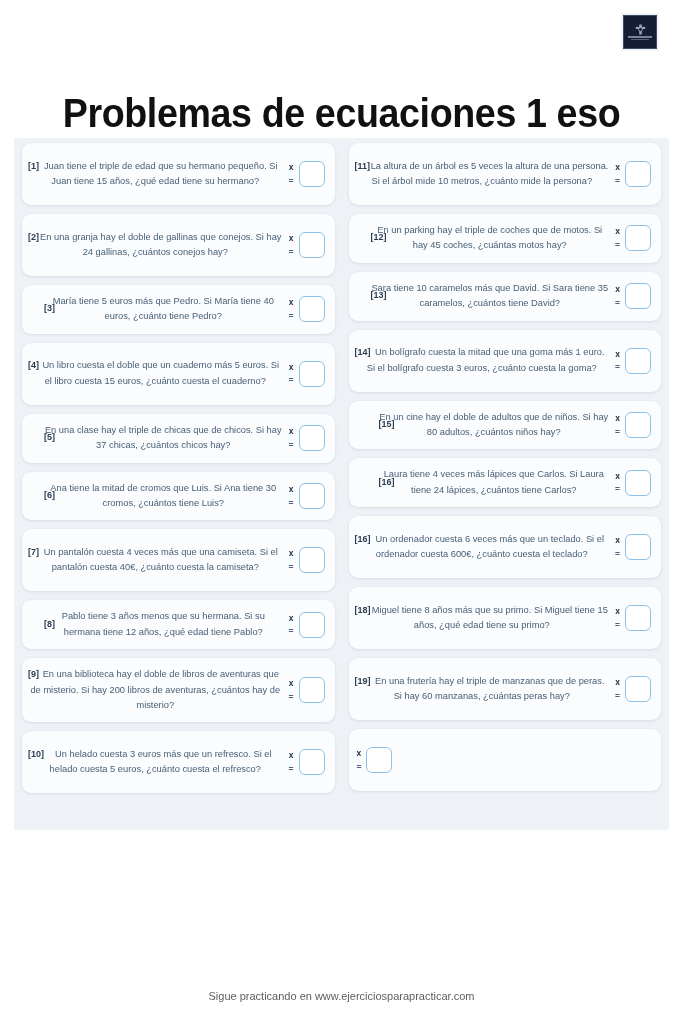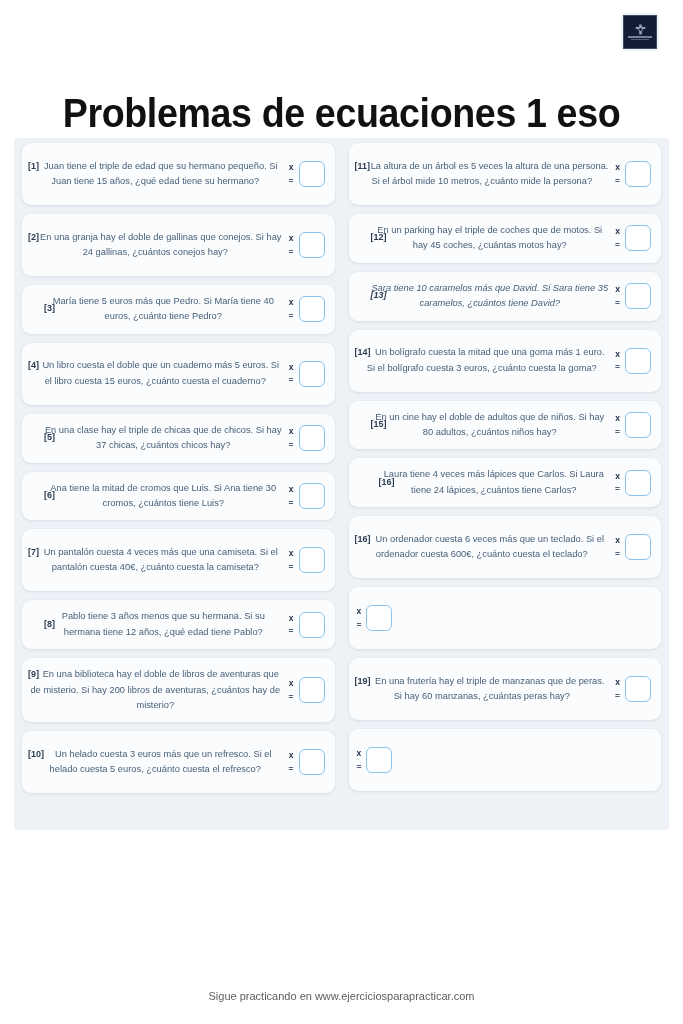--- a/index.html
+++ b/index.html
@@ -364,21 +364,21 @@
           </div>
           <div class="answer">
             <div class="answer-sym">
               <span class="sym-x">x</span>
               <span class="sym-eq">=</span>
             </div>
             <div class="answer-box"></div>
           </div>
         </div>
         <div class="card">
-          <div class="prob" style="padding-left: 18px; font-style: italic;">
+          <div class="prob" style="padding-left: 18px;">
             <span class="prob-num mid">[13]</span>
             <span class="prob-body">Sara tiene 10 caramelos más que David. Si Sara tiene 35 caramelos, ¿cuántos tiene David?</span>
           </div>
           <div class="answer">
             <div class="answer-sym">
               <span class="sym-x">x</span>
               <span class="sym-eq">=</span>
             </div>
             <div class="answer-box"></div>
           </div>
@@ -390,21 +390,21 @@
           </div>
           <div class="answer">
             <div class="answer-sym">
               <span class="sym-x">x</span>
               <span class="sym-eq">=</span>
             </div>
             <div class="answer-box"></div>
           </div>
         </div>
         <div class="card">
-          <div class="prob" style="padding-left: 18px;">
+          <div class="prob" style="padding-left: 18px; margin-left: 8px;">
             <span class="prob-num mid">[15]</span>
             <span class="prob-body">En un cine hay el doble de adultos que de niños. Si hay 80 adultos, ¿cuántos niños hay?</span>
           </div>
           <div class="answer">
             <div class="answer-sym">
               <span class="sym-x">x</span>
               <span class="sym-eq">=</span>
             </div>
             <div class="answer-box"></div>
           </div>
@@ -429,20 +429,24 @@
           </div>
           <div class="answer">
             <div class="answer-sym">
               <span class="sym-x">x</span>
               <span class="sym-eq">=</span>
             </div>
             <div class="answer-box"></div>
           </div>
         </div>
         <div class="card tall">
+          <div class="prob">
+            <span class="prob-num">[18]</span>
+            <span class="prob-body">Miguel tiene 8 años más que su primo. Si Miguel tiene 15 años, ¿qué edad tiene su primo?</span>
+          </div>
           <div class="answer">
             <div class="answer-sym">
               <span class="sym-x">x</span>
               <span class="sym-eq">=</span>
             </div>
             <div class="answer-box"></div>
           </div>
         </div>
         <div class="card tall">
           <div class="prob">

